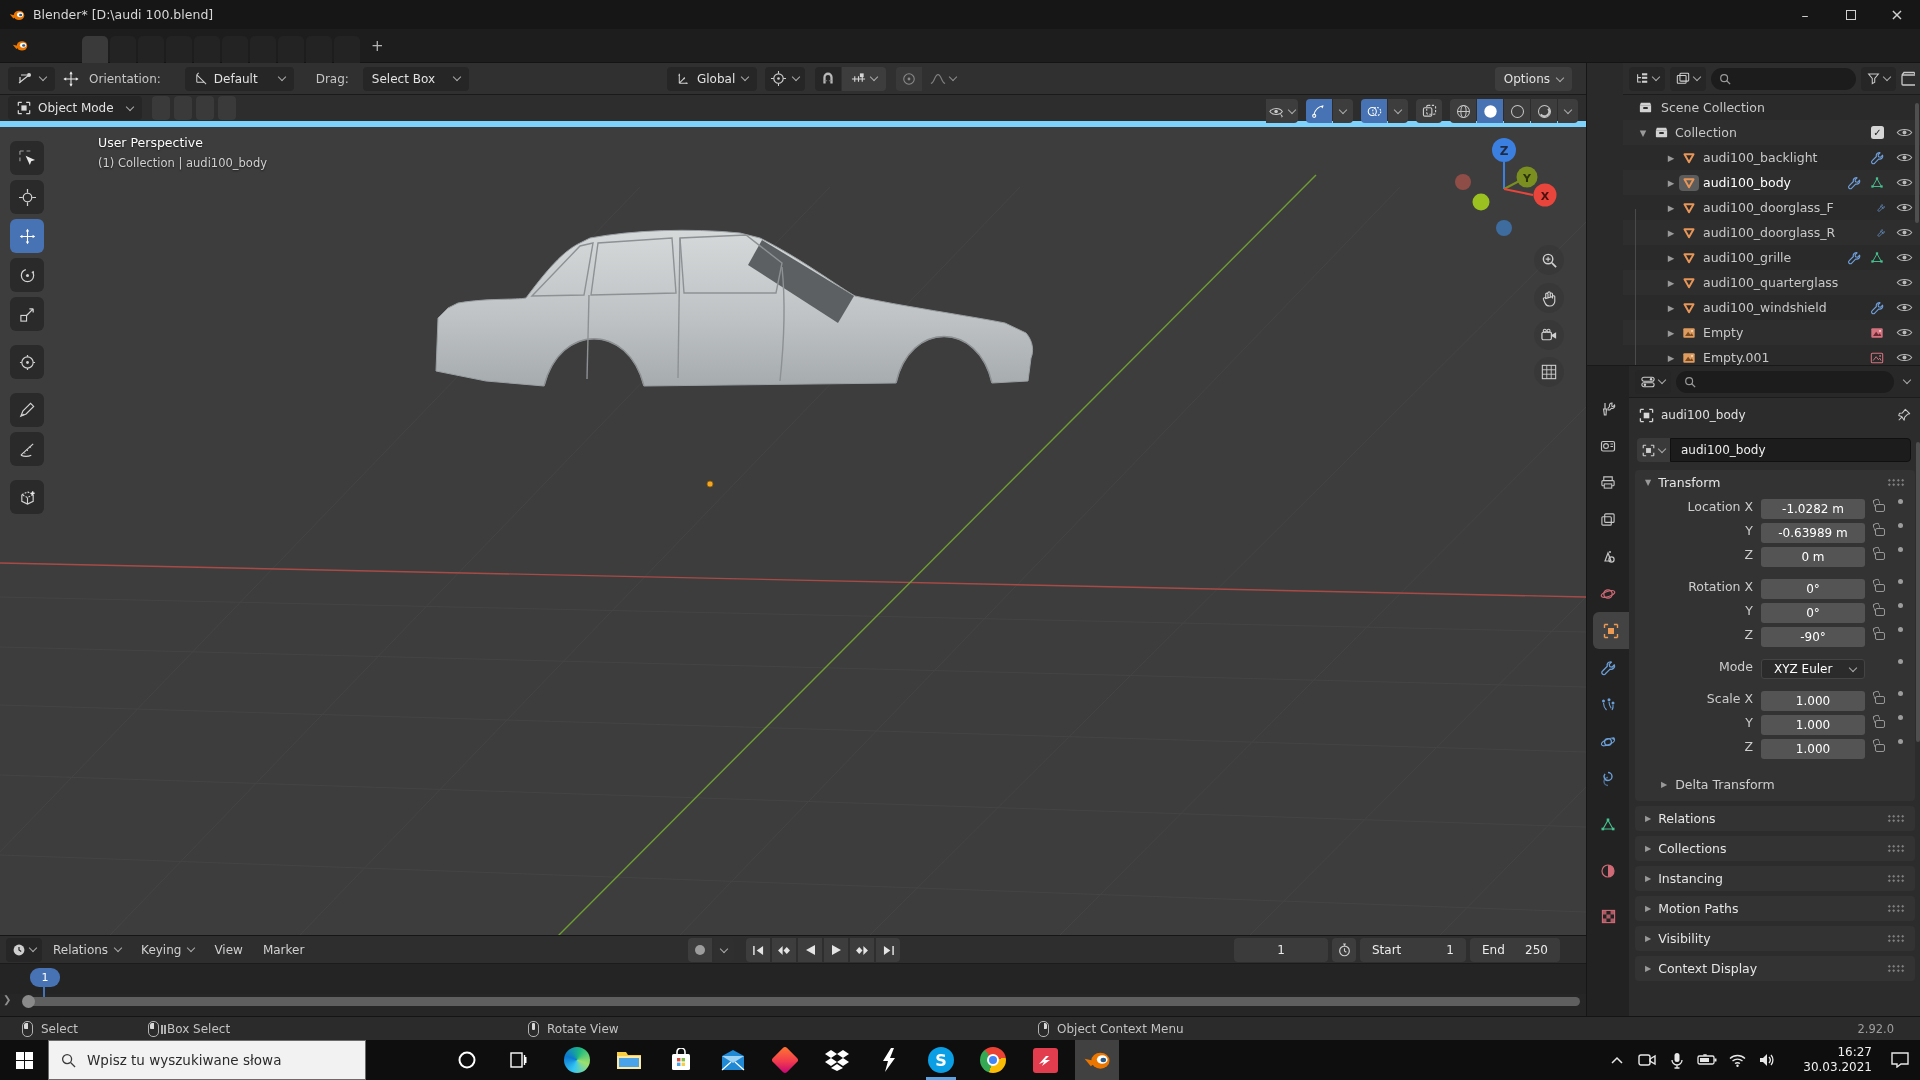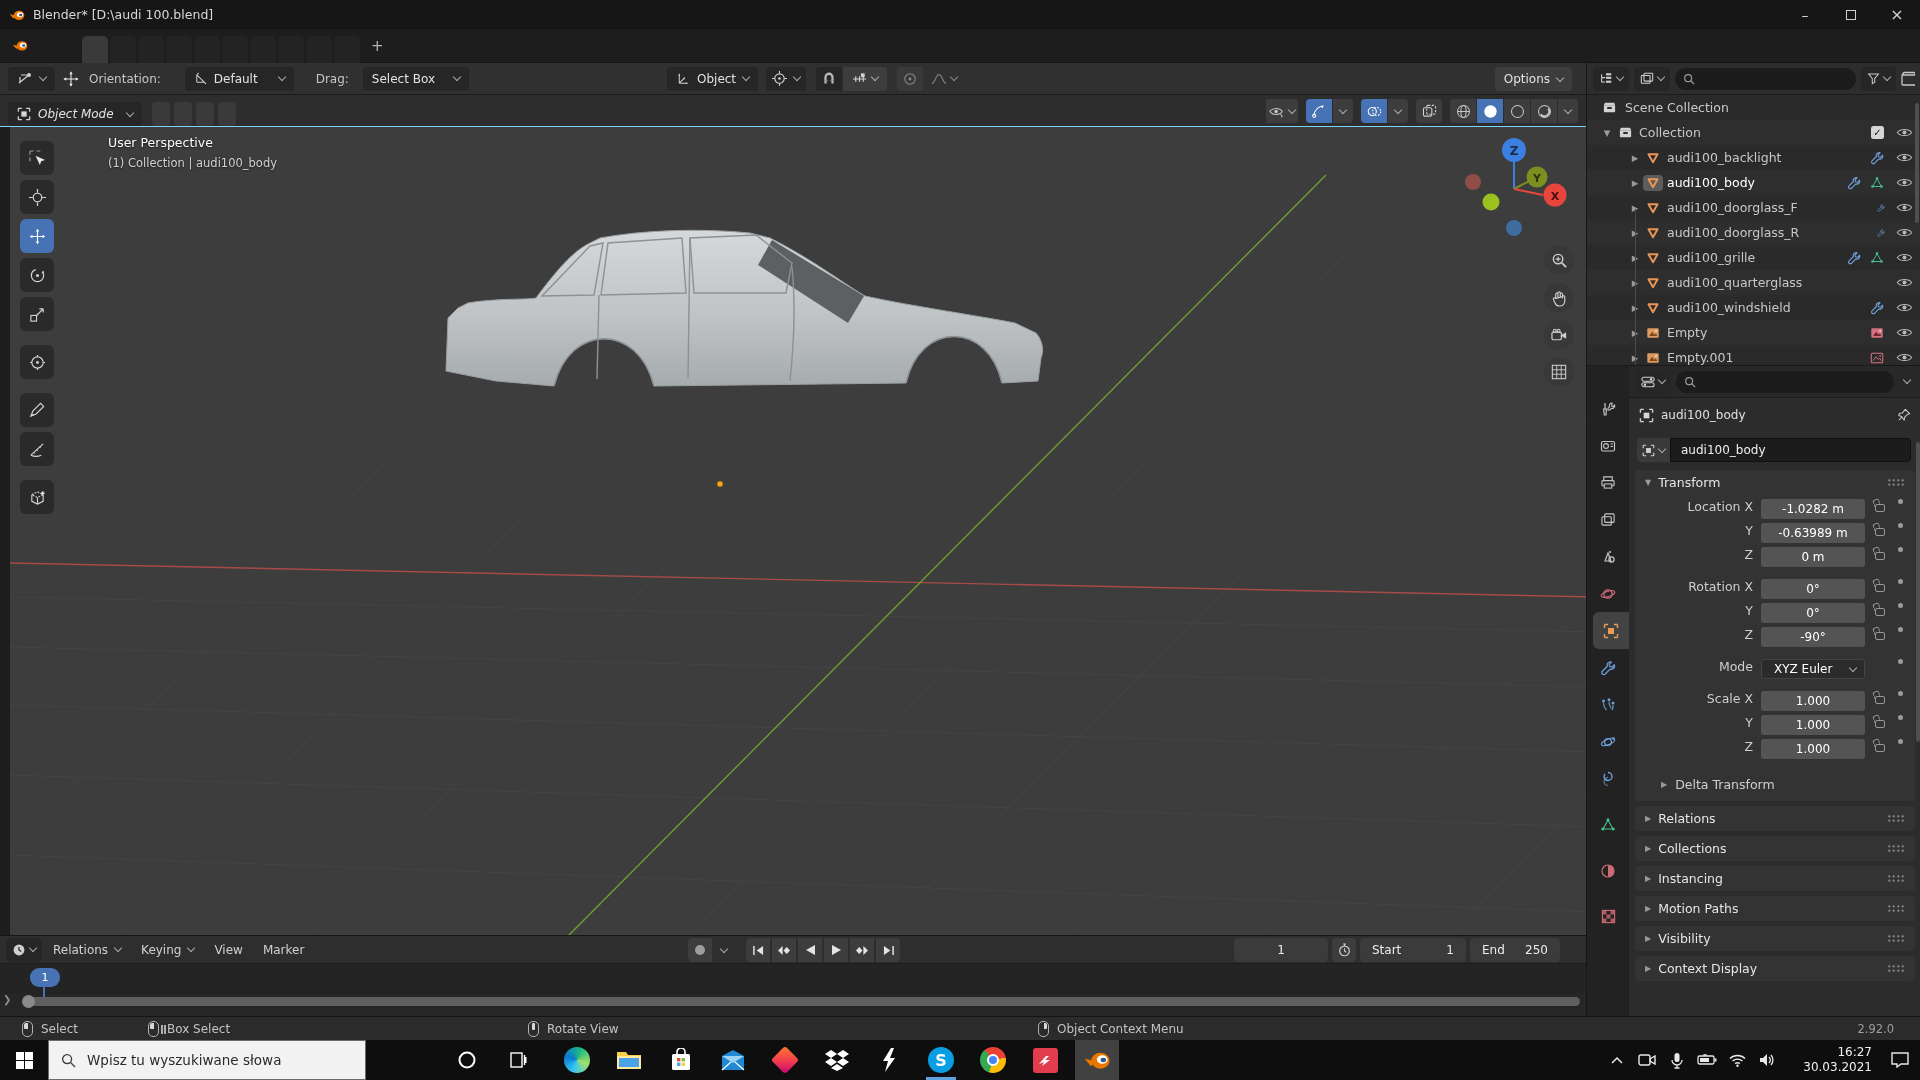--- a/index.html
+++ b/index.html
@@ -38,42 +38,42 @@
   #toolrow{left:0;top:63px;width:1586px;height:32px;background:#303030;display:flex;align-items:center;border-bottom:1px solid #1a1a1a;}
   .hbtn{display:inline-flex;align-items:center;gap:7px;background:#262626;border-radius:4px;padding:0 9px;height:24px;color:#e2e2e2;font-size:12px;flex:none;}
   .hbtn.lt{background:#3d3d3d;}
   .hlabel{color:#c6c6c6;font-size:12px;flex:none;}
   .sqbtn{width:26px;height:24px;border-radius:4px;background:#262626;display:flex;align-items:center;justify-content:center;flex:none;}
   .sqbtn.on{background:#4772b3;}
   .sqbtn.lt{background:#3d3d3d;}
   #options-btn{position:absolute;right:14px;top:4px;}
 
   
-  #vp-header{left:0;top:95px;width:1586px;height:32px;background:#2d2d2d;display:flex;align-items:flex-end;border-bottom:1px solid #7dd3fc;font-style:italic;}
+  #vp-header{left:0;top:95px;width:1586px;height:32px;background:#2d2d2d;display:flex;align-items:center;border-bottom:6px solid #7dd3fc;}
   #vp-right{position:absolute;right:8px;top:4px;display:flex;align-items:center;gap:8px;}
   .grp{display:flex;align-items:center;gap:1px;}
   .grp .sqbtn{border-radius:0;}
   .grp .sqbtn:first-child{border-radius:4px 0 0 4px;}
   .grp .sqbtn:last-child{border-radius:0 4px 4px 0;}
 
   
-  #viewport{left:10px;top:127px;width:1586px;height:808px;background:#3d3d3d;overflow:hidden;}
+  #viewport{left:0;top:127px;width:1586px;height:808px;background:#3d3d3d;overflow:hidden;}
   #vp-overlay-text{position:absolute;left:98px;top:8px;color:#fcfcfc;font-size:12.5px;text-shadow:0 1px 2px rgba(0,0,0,.6);}
   #vp-overlay-text .l2{color:#d0d0d0;font-size:11.5px;margin-top:6px;}
   #vp-toolbar{position:absolute;left:10px;top:14px;display:flex;flex-direction:column;gap:5px;}
   .toolbtn{width:34px;height:34px;background:rgba(40,40,40,.92);border-radius:6px;display:flex;align-items:center;justify-content:center;}
   .toolbtn.active{background:#4772b3;}
   .toolbtn.gap{margin-top:9px;}
   #gizmo{position:absolute;right:26px;top:6px;}
   .navbtn{position:absolute;right:22px;width:30px;height:30px;border-radius:50%;background:rgba(53,53,53,.55);display:flex;align-items:center;justify-content:center;}
 
   
   #right-panel{left:1586px;top:63px;width:334px;height:953px;background:#2a2a2a;border-left:1px solid #161616;}
   
-  #outliner{position:absolute;left:0;top:0;width:334px;height:302px;background:#2a2a2a;overflow:hidden;}
+  #outliner{position:absolute;left:0;top:0;width:334px;height:302px;background:#2a2a2a;overflow:hidden;padding-left:36px;}
   #ol-header{height:32px;background:#2d2d2d;border-bottom:1px solid #1c1c1c;display:flex;align-items:center;padding:0 6px;gap:5px;}
   .searchbox{flex:1;height:22px;background:#1c1c1c;border-radius:11px;display:flex;align-items:center;padding:0 8px;gap:6px;color:#888;}
   .ol-row{height:25px;display:flex;align-items:center;font-size:12.5px;color:#c8c8c8;position:relative;}
   .ol-row:nth-child(even){background:#2e2e2e;}
   .ol-row .exp{width:16px;color:#9a9a9a;font-size:8.5px;text-align:center;flex:none;}
   .ol-row .ic{width:20px;height:16px;display:none;align-items:center;justify-content:center;flex:none;}
   .ol-row.t-col .ic-col{display:flex;}
   .ol-row.t-mesh .ic-mesh{display:flex;}
   .ol-row.t-img .ic-img{display:flex;}
   .ol-row.obj-active .ic-mesh{background:#5c5c5c;border-radius:4px;}
@@ -278,21 +278,21 @@
     <span class="hbtn" style="margin-left:14px;min-width:94px">
       <span>Select Box</span>
       <i class="cv" style="margin-left:12px"></i>
     </span>
 
     <span class="hbtn" style="margin-left:198px">
       <svg width="14" height="13" viewBox="0 0 14 14">
           <path d="M3 12V2M3 12h9M3 12l6-6" stroke="#cfcfcf" stroke-width="1.1" fill="none"></path>
           <path d="M3 2 2 4h2zM12 12l-2-1v2zM9 6l-2 .5L8.5 8z" fill="#cfcfcf"></path>
         </svg>
-      <span>Object</span>
+      <span>Global</span>
       <i class="cv"></i>
     </span>
     <span class="hbtn" style="margin-left:8px;padding:0 6px">
       <svg width="15" height="15" viewBox="0 0 16 16">
           <circle cx="8" cy="8" r="5" fill="none" stroke="#cfcfcf" stroke-width="1.2"></circle>
           <circle cx="8" cy="8" r="1.4" fill="#cfcfcf"></circle>
           <path d="M8 0v3M8 13v3M0 8h3M13 8h3" stroke="#cfcfcf" stroke-width="1.1"></path>
         </svg>
       <i class="cv"></i>
     </span>

